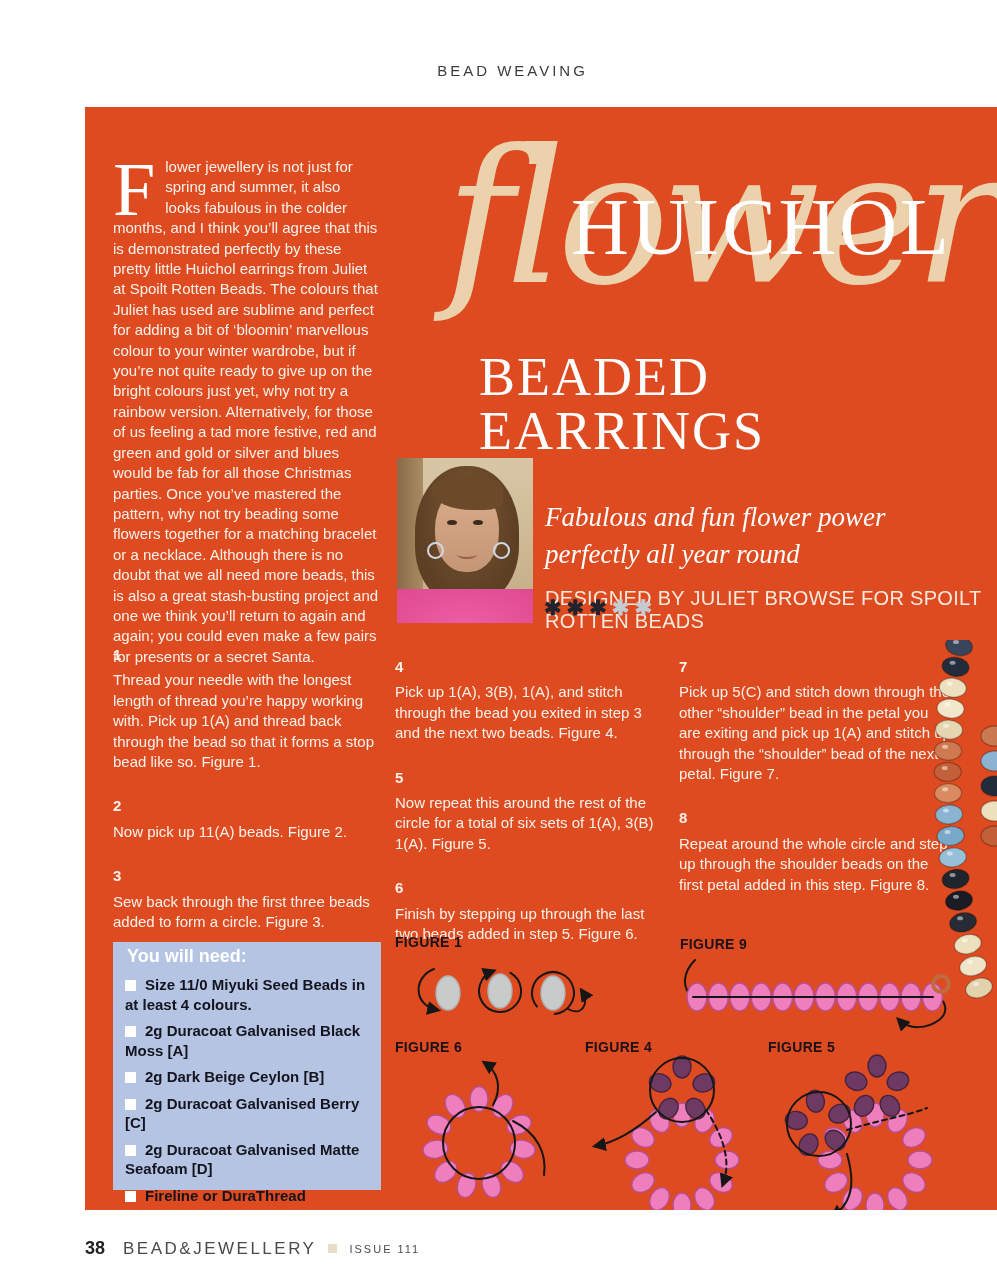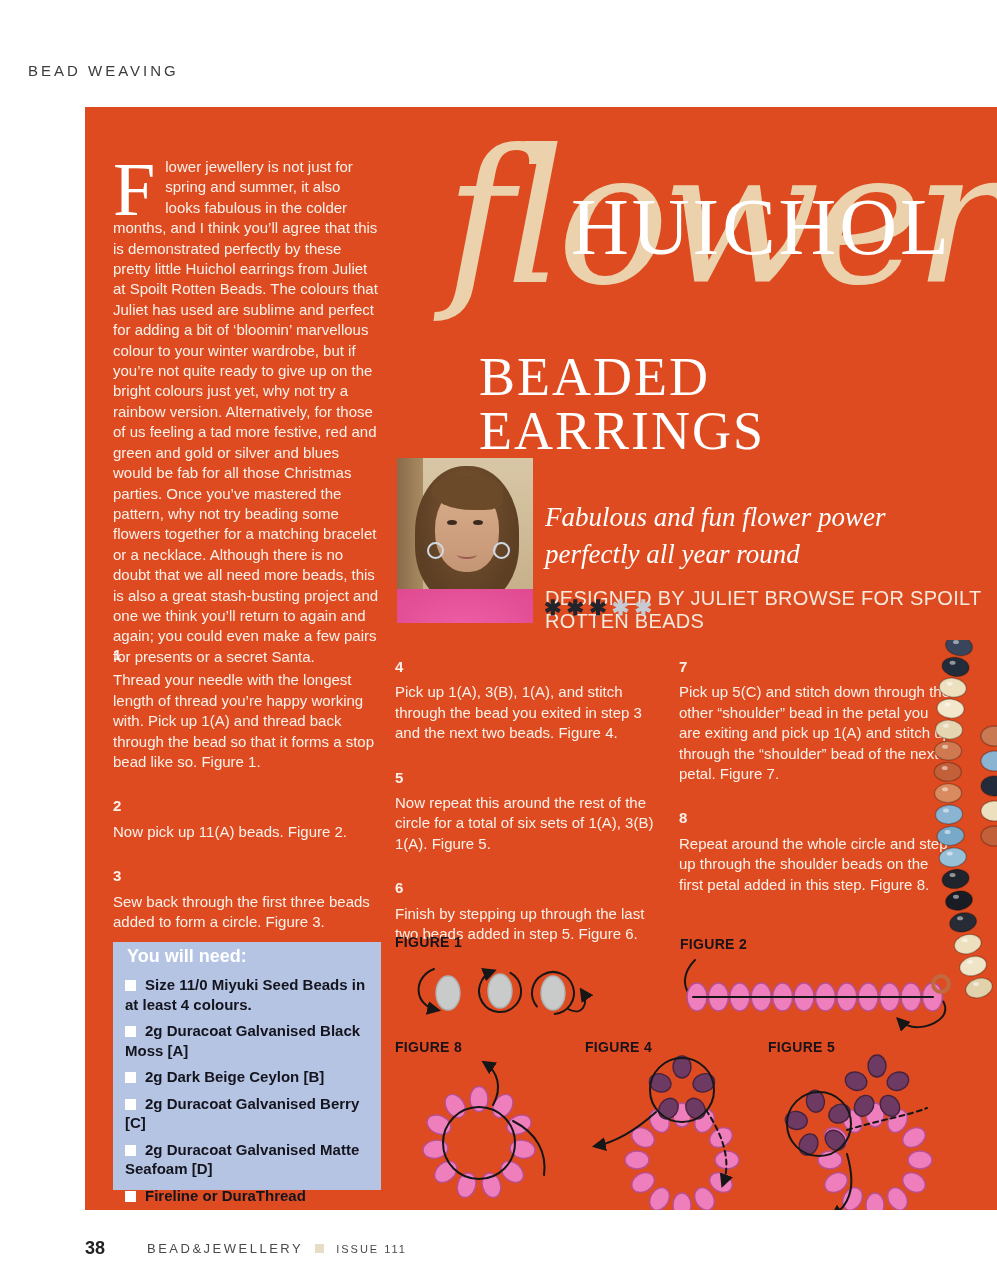--- a/index.html
+++ b/index.html
@@ -1,18 +1,18 @@
 <!DOCTYPE html>
 <html><head>
 <meta charset="utf-8">
 <style>
   html,body{margin:0;padding:0;background:#ffffff;}
   .page{position:relative;width:997px;height:1287px;background:#ffffff;overflow:hidden;
         font-family:"Liberation Sans",sans-serif;}
-  .kicker{position:absolute;top:62px;left:0;width:100%;text-align:left;padding-left:28px;
+  .kicker{position:absolute;top:62px;left:0;width:100%;text-align:center;padding-left:28px;
           box-sizing:border-box;font-size:15px;letter-spacing:3px;color:#3c3c3c;}
   .spread{position:absolute;left:85px;top:107px;width:912px;height:1103px;overflow:hidden;}
   
   .intro{position:absolute;left:28px;top:50px;width:266px;margin:0;color:#faf1ea;
          font-size:15px;line-height:20.4px;}
   .dropcap{float:left;font-family:"Liberation Serif",serif;font-size:76px;line-height:56px;
            padding:4px 10px 0 0;color:#ffffff;}
   
   .title-script{position:absolute;left:360px;top:18px;font-family:"DejaVu Serif",serif;
                 font-style:italic;font-size:186px;line-height:1;letter-spacing:-8px;}
@@ -57,21 +57,21 @@
   .materials-title{color:#ffffff;font-size:18px;font-weight:bold;margin:2px 0 8px 2px;}
   .materials ul{list-style:none;margin:0;padding:0;}
   .materials li{font-size:15px;font-weight:bold;color:#14141e;line-height:19.5px;margin:0 0 7px 0;}
   .cb{display:inline-block;width:11px;height:11px;background:#ffffff;margin-right:9px;transform:translateY(1px);}
   
   .fig-label{position:absolute;font-size:14px;font-weight:bold;color:#1b1118;letter-spacing:.3px;}
   .fig-svg{position:absolute;}
   
   .footer{position:absolute;left:85px;top:1238px;display:flex;align-items:center;}
   .pageno{font-size:18px;font-weight:bold;color:#222222;margin-right:18px;}
-  .mag{font-size:13px;letter-spacing:2.5px;color:#4a4a4a;margin-left:24px;}
+  .mag{font-size:17px;letter-spacing:2.5px;color:#4a4a4a;}
   .sq{display:inline-block;width:9px;height:9px;background:#e7ddc7;margin:0 12px;}
   .issue{font-size:11px;letter-spacing:2px;color:#4a4a4a;}
 </style>
 </head>
 <body>
 
 <div class="page">
   <div class="kicker">BEAD WEAVING</div>
 
   <div class="spread" id="spread" style="background: rgb(222, 75, 32);">
@@ -148,22 +148,22 @@
           <li><span class="cb"></span>2g Dark Beige Ceylon [B]</li>
           <li><span class="cb"></span>2g Duracoat Galvanised Berry [C]</li>
           <li><span class="cb"></span>2g Duracoat Galvanised Matte Seafoam [D]</li>
           <li><span class="cb"></span>Fireline or DuraThread</li>
           <li><span class="cb"></span>Size 10 Beading Needle</li>
         </ul>
     </div>
 
     <div id="figures">
         <div class="fig-label" style="left: 310px; top: 827px; text-align: center;">FIGURE 1</div>
-        <div class="fig-label" style="left: 595px; top: 829px;">FIGURE 2</div>
-        <div class="fig-label" style="left: 310px; top: 932px;">FIGURE 8</div>
+        <div class="fig-label" style="left: 595px; top: 829px;">FIGURE 9</div>
+        <div class="fig-label" style="left: 310px; top: 932px;">FIGURE 6</div>
         <div class="fig-label" style="left: 500px; top: 932px;">FIGURE 4</div>
         <div class="fig-label" style="left: 683px; top: 932px;">FIGURE 5</div>
         <svg width="195" height="80" viewBox="0 0 195 80" class="fig-svg" style="left: 315px; top: 846px;">
           <defs>
             <marker id="ah1" viewBox="0 0 10 10" refX="7" refY="5" markerWidth="7" markerHeight="7" orient="auto-start-reverse">
               <path d="M0,0 L10,5 L0,10 z" fill="#161616"></path>
             </marker>
           </defs>
           <path d="M34,16 C13,24 13,52 37,57" fill="none" stroke="#161616" stroke-width="2" stroke-linecap="round" stroke-dasharray="none" marker-end="url(#ah1)"></path>
           <ellipse cx="48" cy="40" rx="12" ry="17" fill="#c9cbcb" stroke="#aeb2b2" stroke-width="1.4" transform="rotate(0 48 40)"></ellipse>

